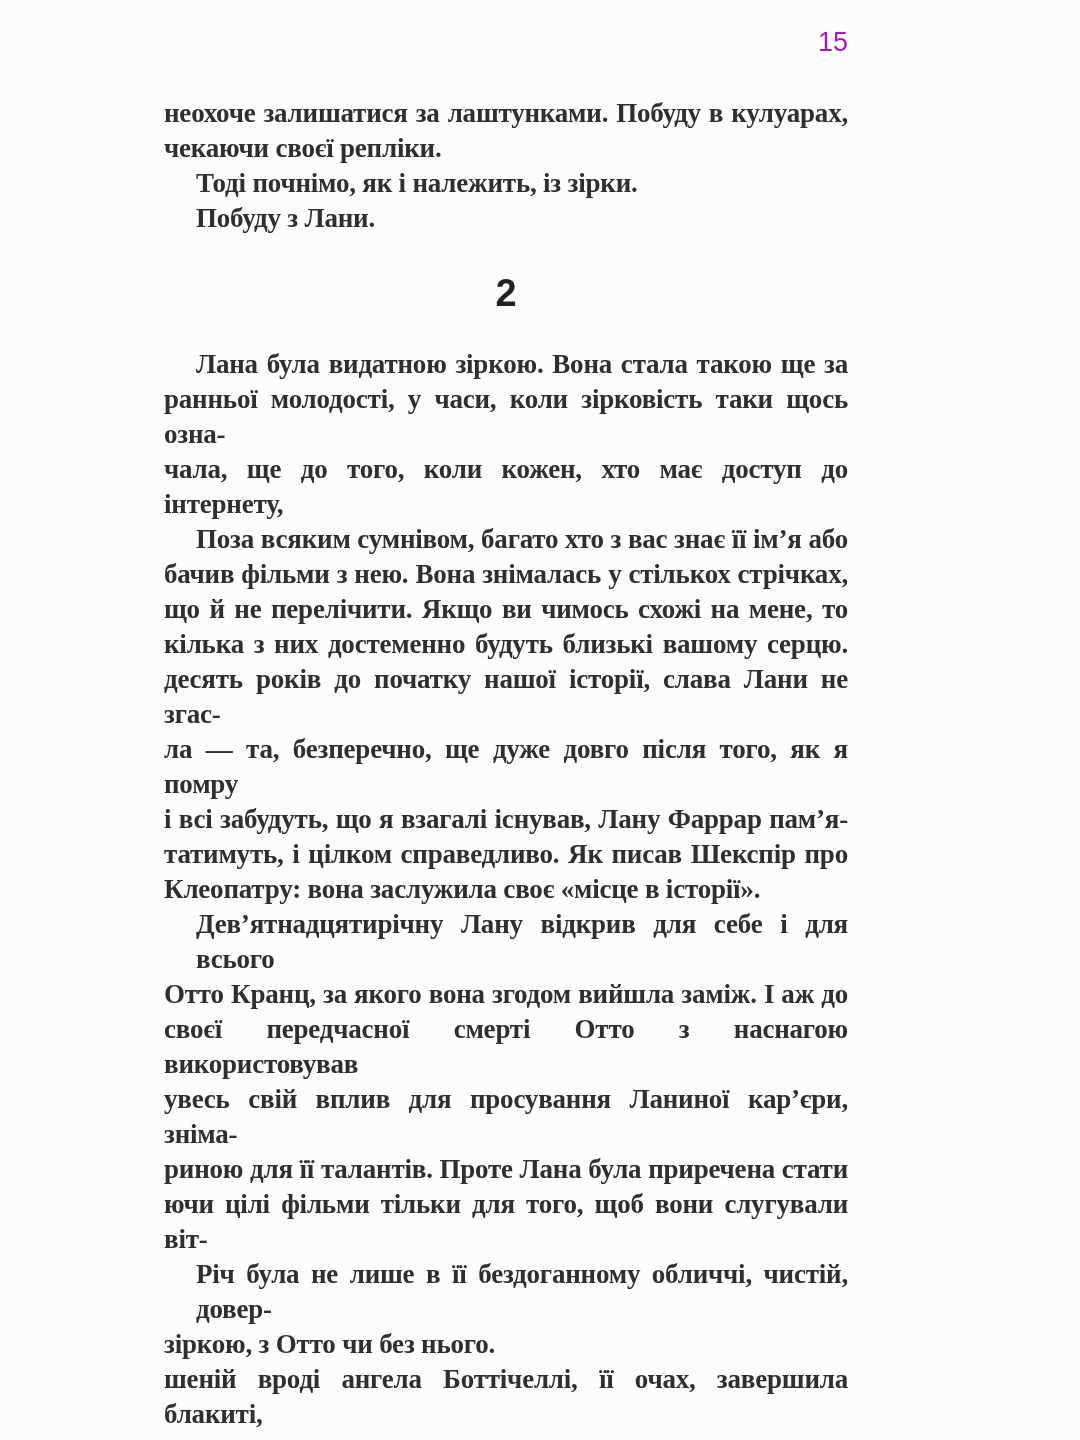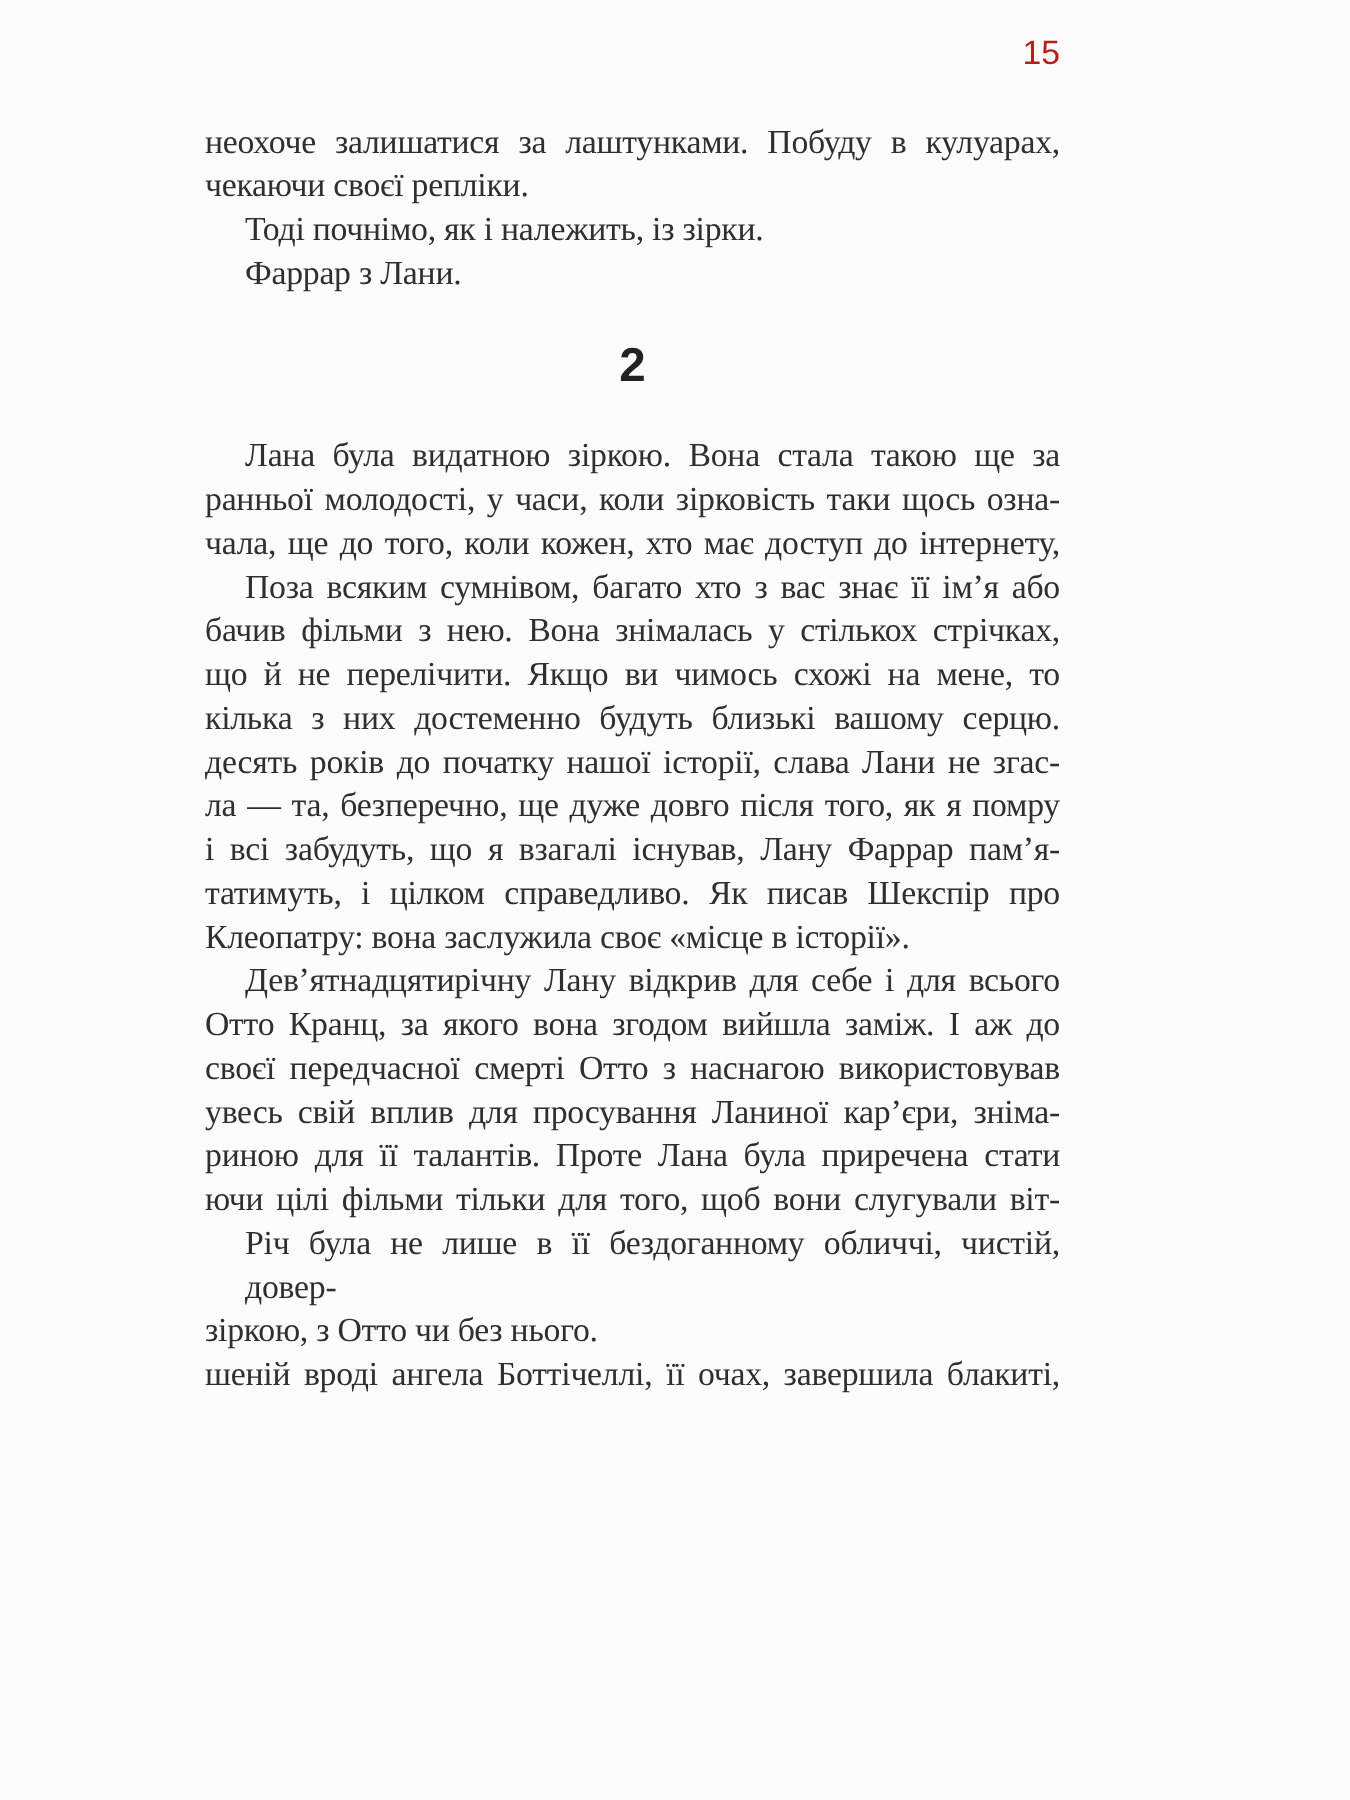--- a/index.html
+++ b/index.html
@@ -14,31 +14,32 @@
     background: #fcfcfc;
     overflow: hidden;
     color: #2f2f2f;
   }
   .folio {
     position: absolute;
     top: 27px; left: 164px; width: 684px;
     text-align: right;
     font-family: "Liberation Sans", sans-serif;
     font-size: 27px;
-    color: #b91c1c;
+    color: #a21caf;
   }
   .text-column {
     position: absolute;
     left: 164px; top: 96px; width: 684px;
   }
   .line {
     font-size: 27px;
     line-height: 35px;
     letter-spacing: -0.2px;
     text-align: left;
+    font-weight: bold;
   }
   .line.jst {
     text-align: justify;
     text-align-last: justify;
   }
   .line.ind { padding-left: 32px; }
   .chapter-number {
     font-family: "Liberation Sans", sans-serif;
     font-size: 38px;
     font-weight: 700;
@@ -51,21 +52,21 @@
 </head>
 <body>
 
 <div class="page" style="background: rgb(252, 252, 252); color: rgb(47, 47, 47);">
   <div class="folio">15</div>
   <main class="text-column">
       <div>
         <div class="line jst">неохоче залишатися за лаштунками. Побуду в кулуарах,</div>
         <div class="line">чекаючи своєї репліки.</div>
         <div class="line ind">Тоді почнімо, як і належить, із зірки.</div>
-        <div class="line ind">Фаррар з Лани.</div>
+        <div class="line ind">Побуду з Лани.</div>
       </div>
       <div class="chapter-number">2</div>
       <div>
         <div class="line jst ind">Лана була видатною зіркою. Вона стала такою ще за</div>
         <div class="line jst">ранньої молодості, у часи, коли зірковість таки щось озна-</div>
         <div class="line jst">чала, ще до того, коли кожен, хто має доступ до інтернету,</div>
         <div class="line jst ind">Поза всяким сумнівом, багато хто з вас знає її ім’я або</div>
         <div class="line jst">бачив фільми з нею. Вона знімалась у стількох стрічках,</div>
         <div class="line jst">що й не перелічити. Якщо ви чимось схожі на мене, то</div>
         <div class="line jst">кілька з них достеменно будуть близькі вашому серцю.</div>

